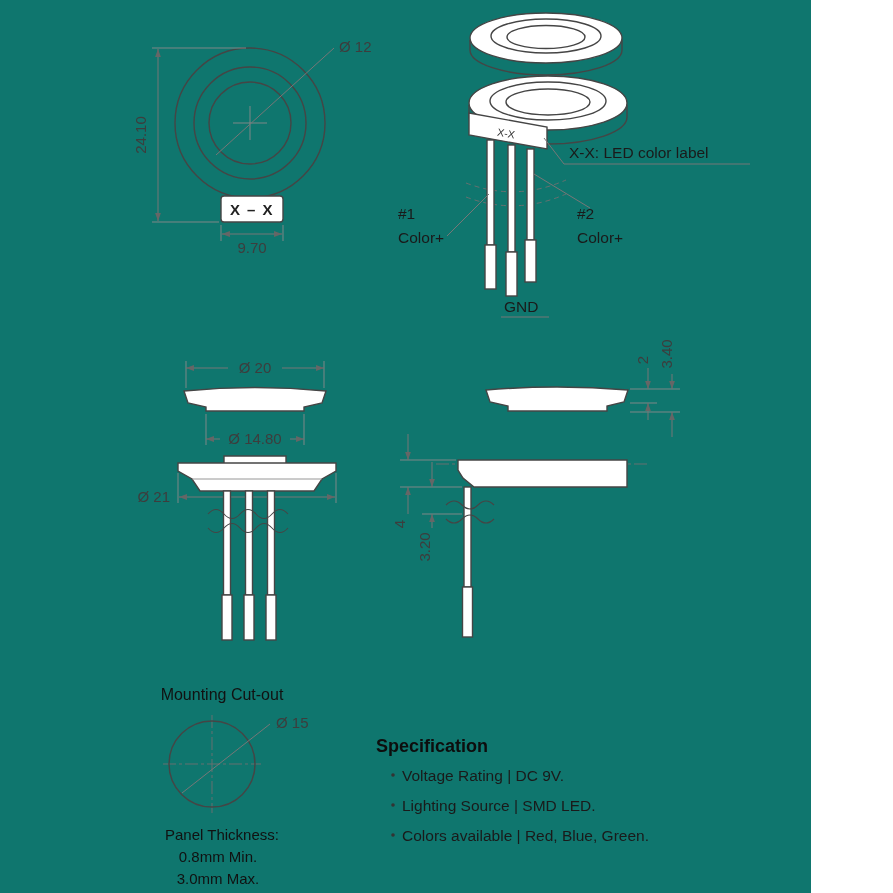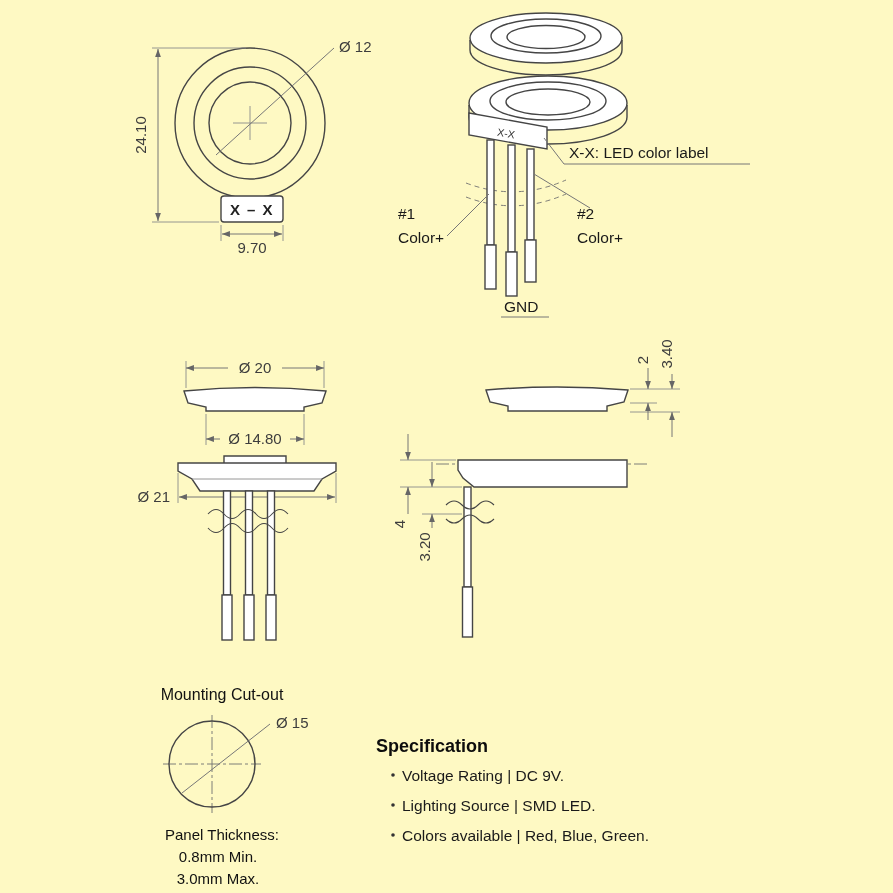--- a/index.html
+++ b/index.html
@@ -1,16 +1,16 @@
 <!DOCTYPE html>
 <html><head>
 <meta charset="utf-8">
 <style>
   html,body{margin:0;padding:0;background:#ffffff;}
-  .stage{position:relative;width:893px;height:893px;background:#fef9c3;overflow:hidden;}
+  .stage{position:relative;width:811px;height:893px;background:#0f766e;overflow:hidden;}
   svg{font-family:"Liberation Sans","DejaVu Sans",sans-serif;}
   .obj{fill:none;stroke:#454545;stroke-width:1.4;}
   .objf{fill:#ffffff;stroke:#454545;stroke-width:1.4;}
   .thin{stroke:#8a8a8a;stroke-width:0.9;fill:none;}
   .dim{stroke:#777777;stroke-width:1;fill:none;}
   .arr2{marker-start:url(#arr);marker-end:url(#arr);}
   .arrE{marker-end:url(#arr);}
   .arrS{marker-start:url(#arr);}
   .dash{stroke:#6f6f6f;stroke-width:0.9;fill:none;stroke-dasharray:5 4;}
   .cl{stroke:#6f6f6f;stroke-width:0.9;fill:none;stroke-dasharray:13 3 3 3;}

